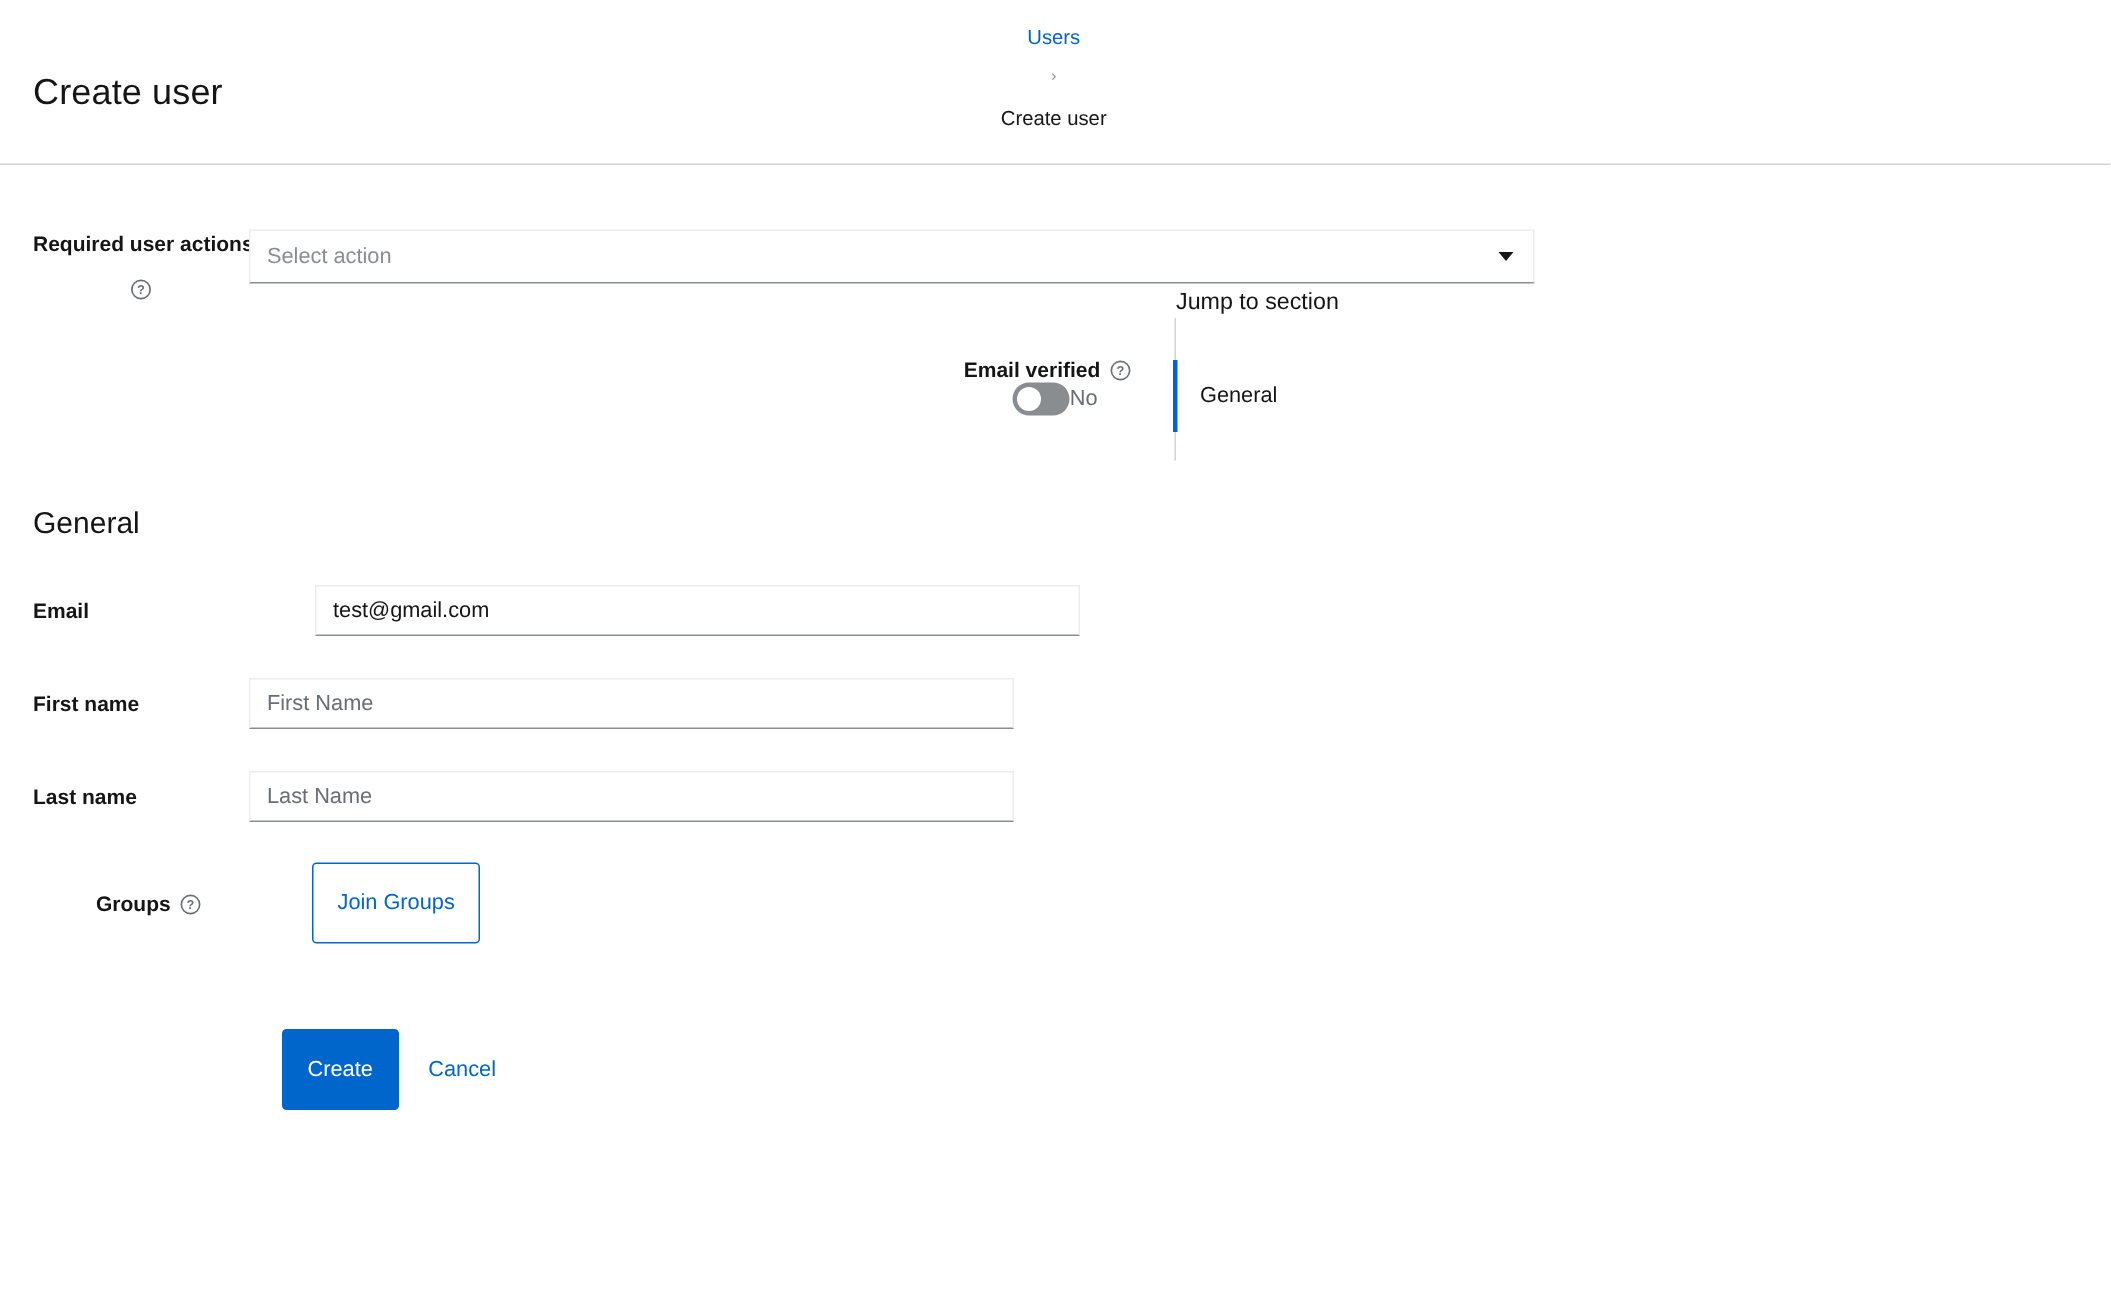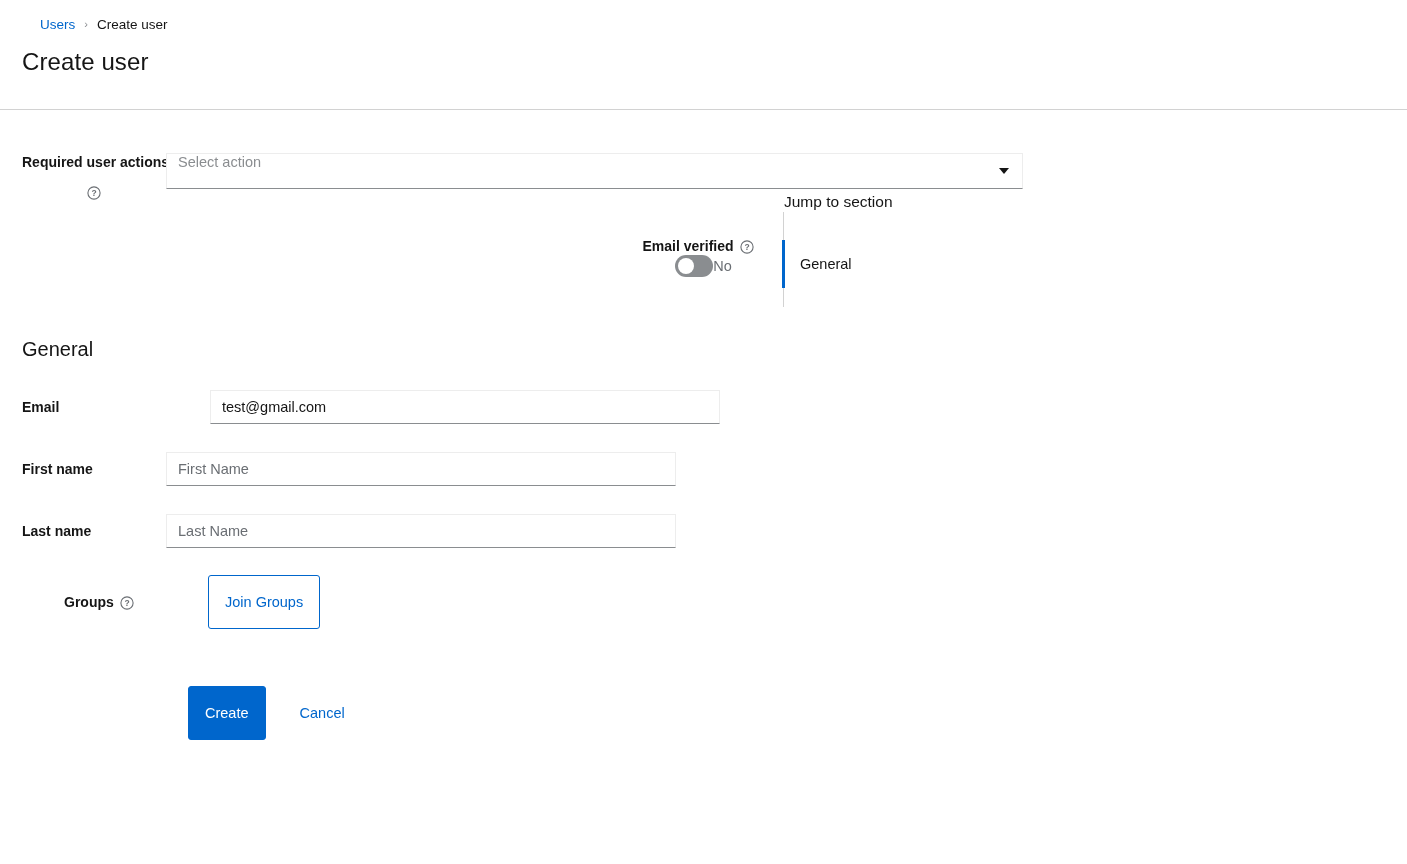--- a/index.html
+++ b/index.html
@@ -21,23 +21,25 @@
 
   
   .page-header {
     padding: 16px 24px 18px 22px;
     position: relative;
   }
   .breadcrumb {
     font-size: 13.5px;
     line-height: 18px;
     display: flex;
+    align-items: center;
     gap: 9px;
-    margin: 0 0 4px 18px;
+    margin: 0 0 4px 0;
     height: 18px;
+    flex-direction: column;
   }
   .breadcrumb-link {
     color: #06c;
     text-decoration: none;
     cursor: pointer;
   }
   .breadcrumb-sep {
     color: #8a8d90;
     font-size: 11px;
     line-height: 18px;
@@ -112,21 +114,21 @@
 
   
   .pf-select {
     position: relative;
     width: 857px;
     height: 36px;
     background: #fff;
     border: 1px solid #ededed;
     border-bottom: 1px solid #8a8d90;
     display: flex;
-    align-items: flex-start;
+    align-items: center;
     padding: 0 30px 0 11px;
     cursor: pointer;
     font-size: 14.5px;
   }
   .pf-select .placeholder { color: #8a8d90; }
   .pf-select .caret {
     position: absolute;
     right: 13px;
     top: 50%;
     transform: translateY(-50%);
@@ -217,21 +219,21 @@
   .btn-link {
     background: transparent;
     border: none;
     color: #06c;
     padding: 0 16px;
   }
 
   .action-row {
     display: flex;
     align-items: flex-end;
-    gap: 18px;
+    gap: 4px;
     padding-left: 188px;
   }
 
   
   .jump-nav {
     position: absolute;
     left: 783px;
     top: 192px;
     width: 300px;
   }

